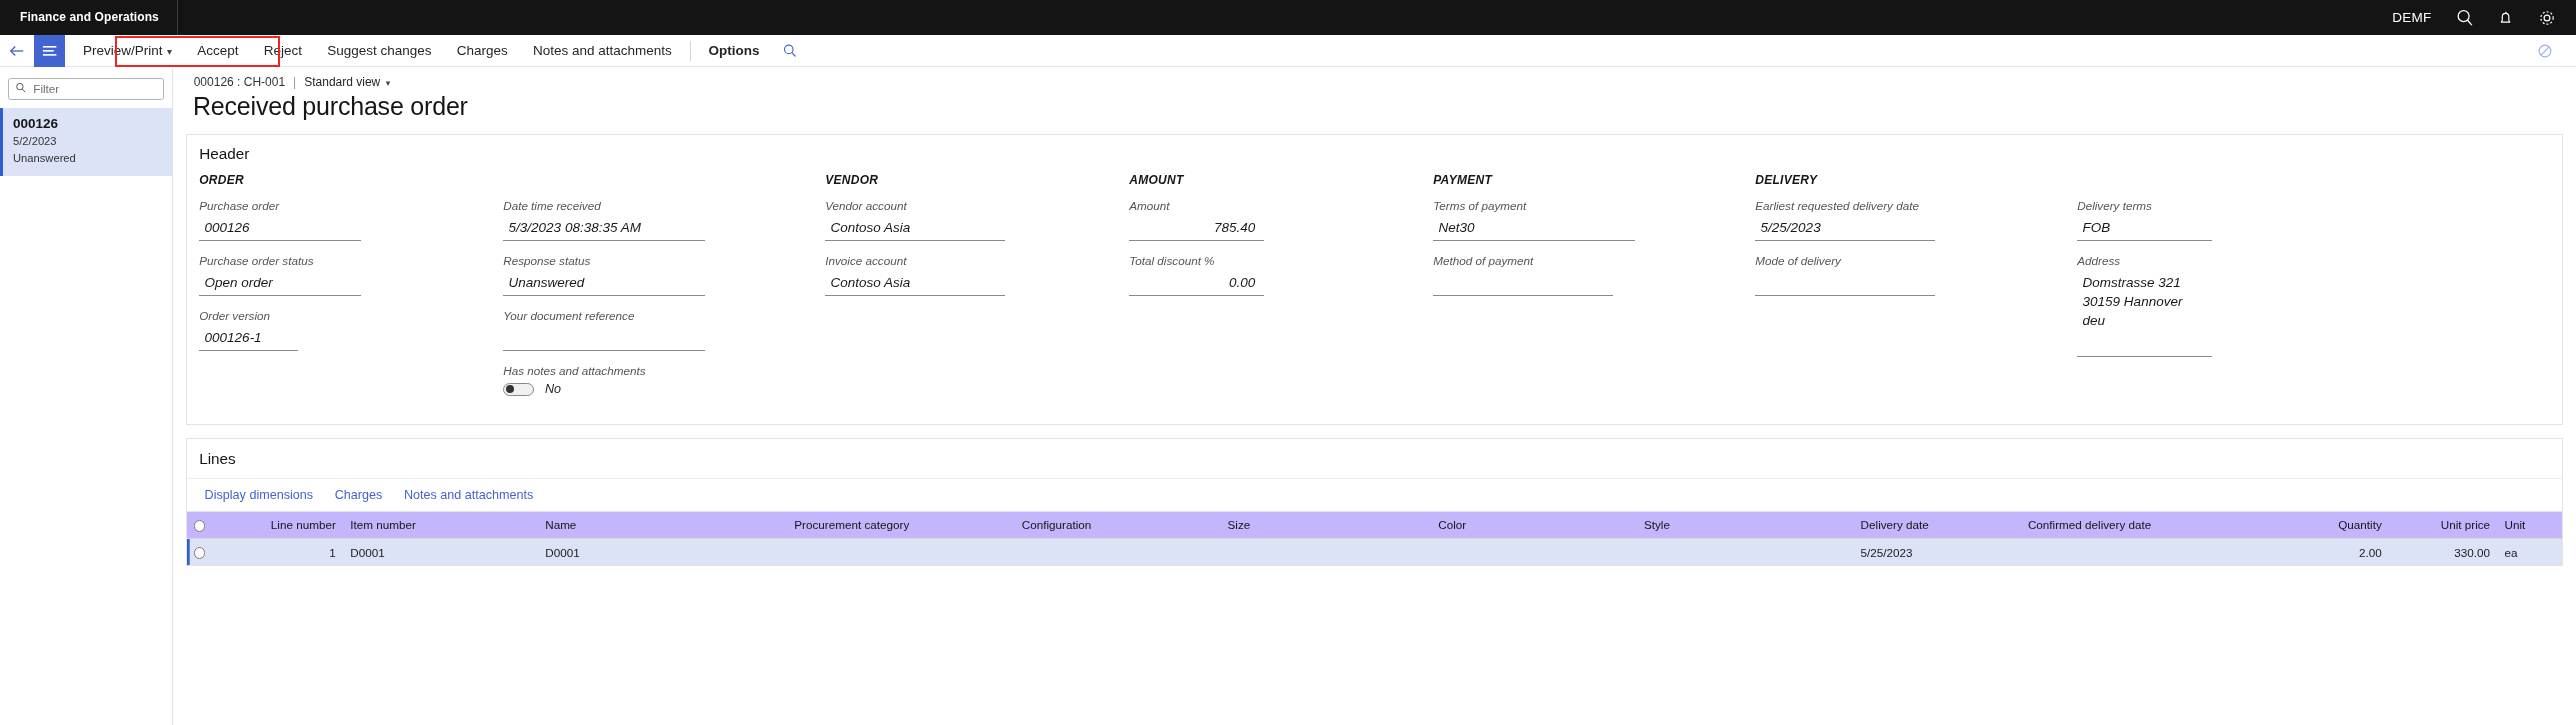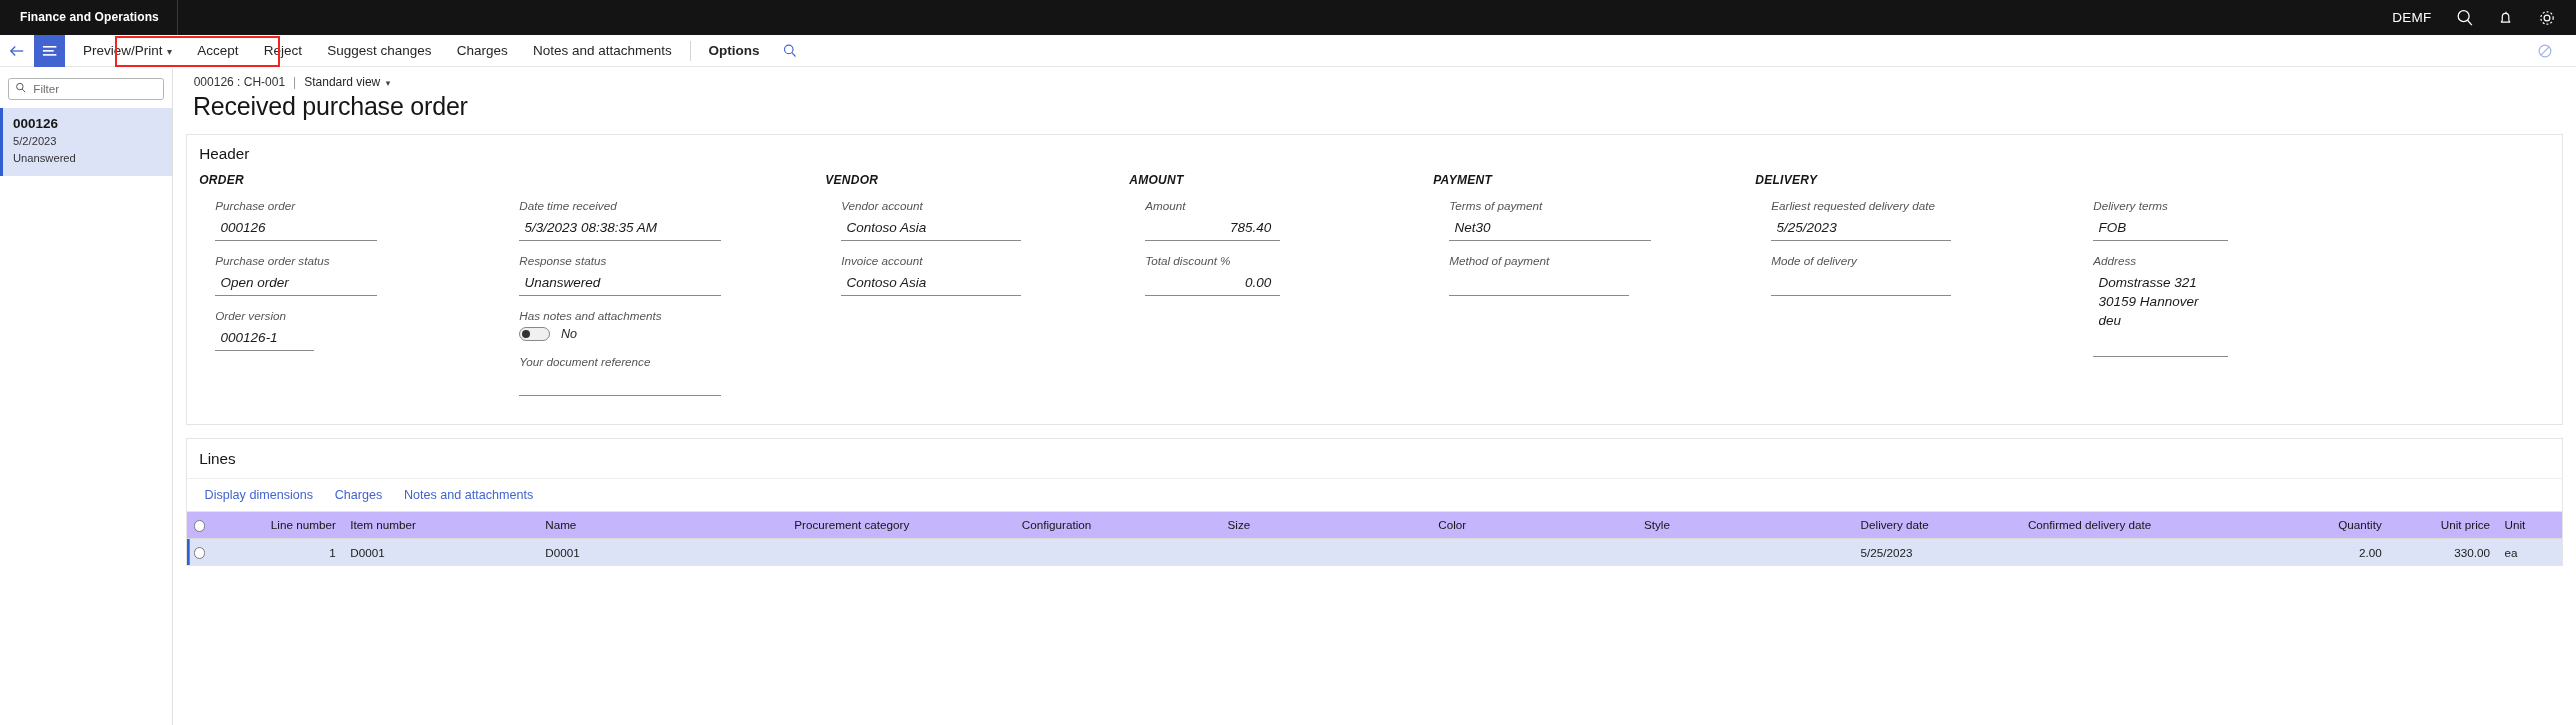--- a/index.html
+++ b/index.html
@@ -123,21 +123,21 @@
   .col-w5 { width: 306px; }
   .col-w6 { width: 306px; }
   .col-w7 { width: 297px; }
 
   .grouplabel {
     font-size: 12px; font-weight: bold; color: #161616;
     letter-spacing: 0.3px; margin-bottom: 11.7px;
   }
   .grouplabel.spacer { visibility: hidden; }
 
-  .field { margin-bottom: 13.5px; margin-left: 16px; }
+  .field { margin-bottom: 13.5px; }
   .fld-label { font-size: 11.7px; color: #555; line-height: 14.4px; margin-bottom: 3.6px; }
   .fld-value {
     font-size: 13.5px; color: #1a1a1a; line-height: 19px;
     padding: 0.9px 3.6px 2.7px 5.4px; border-bottom: 0.9px solid #8a8a8a;
   }
   .fld-value.num { text-align: right; padding-right: 9px; }
   .fld-value.empty { min-height: 19px; }
   .fld-value.w-s { width: 99px; }
   .fld-value.w-m { width: 135px; }
   .fld-value.w-l { width: 162px; }
@@ -318,31 +318,31 @@
           <div class="grouplabel spacer">&nbsp;</div>
           <div class="field">
             <div class="fld-label">Date time received</div>
             <div class="fld-value w-xxl">5/3/2023 08:38:35 AM</div>
           </div>
           <div class="field">
             <div class="fld-label">Response status</div>
             <div class="fld-value w-xxl">Unanswered</div>
           </div>
           <div class="field">
+            <div class="fld-label">Your document reference</div>
+            <div class="fld-value w-xxl empty">&nbsp;</div>
+          </div>
+          <div class="field">
             <div class="fld-label">Has notes and attachments</div>
             <div class="toggle-row">
               <div class="toggle">
                   <div class="knob"></div>
                 </div>
               <div class="toggle-label">No</div>
             </div>
-          </div>
-          <div class="field">
-            <div class="fld-label">Your document reference</div>
-            <div class="fld-value w-xxl empty">&nbsp;</div>
           </div>
         </div>
 
         <div class="fgcol col-w3">
           <div class="grouplabel">VENDOR</div>
           <div class="field">
             <div class="fld-label">Vendor account</div>
             <div class="fld-value w-xl">Contoso Asia</div>
           </div>
           <div class="field">

